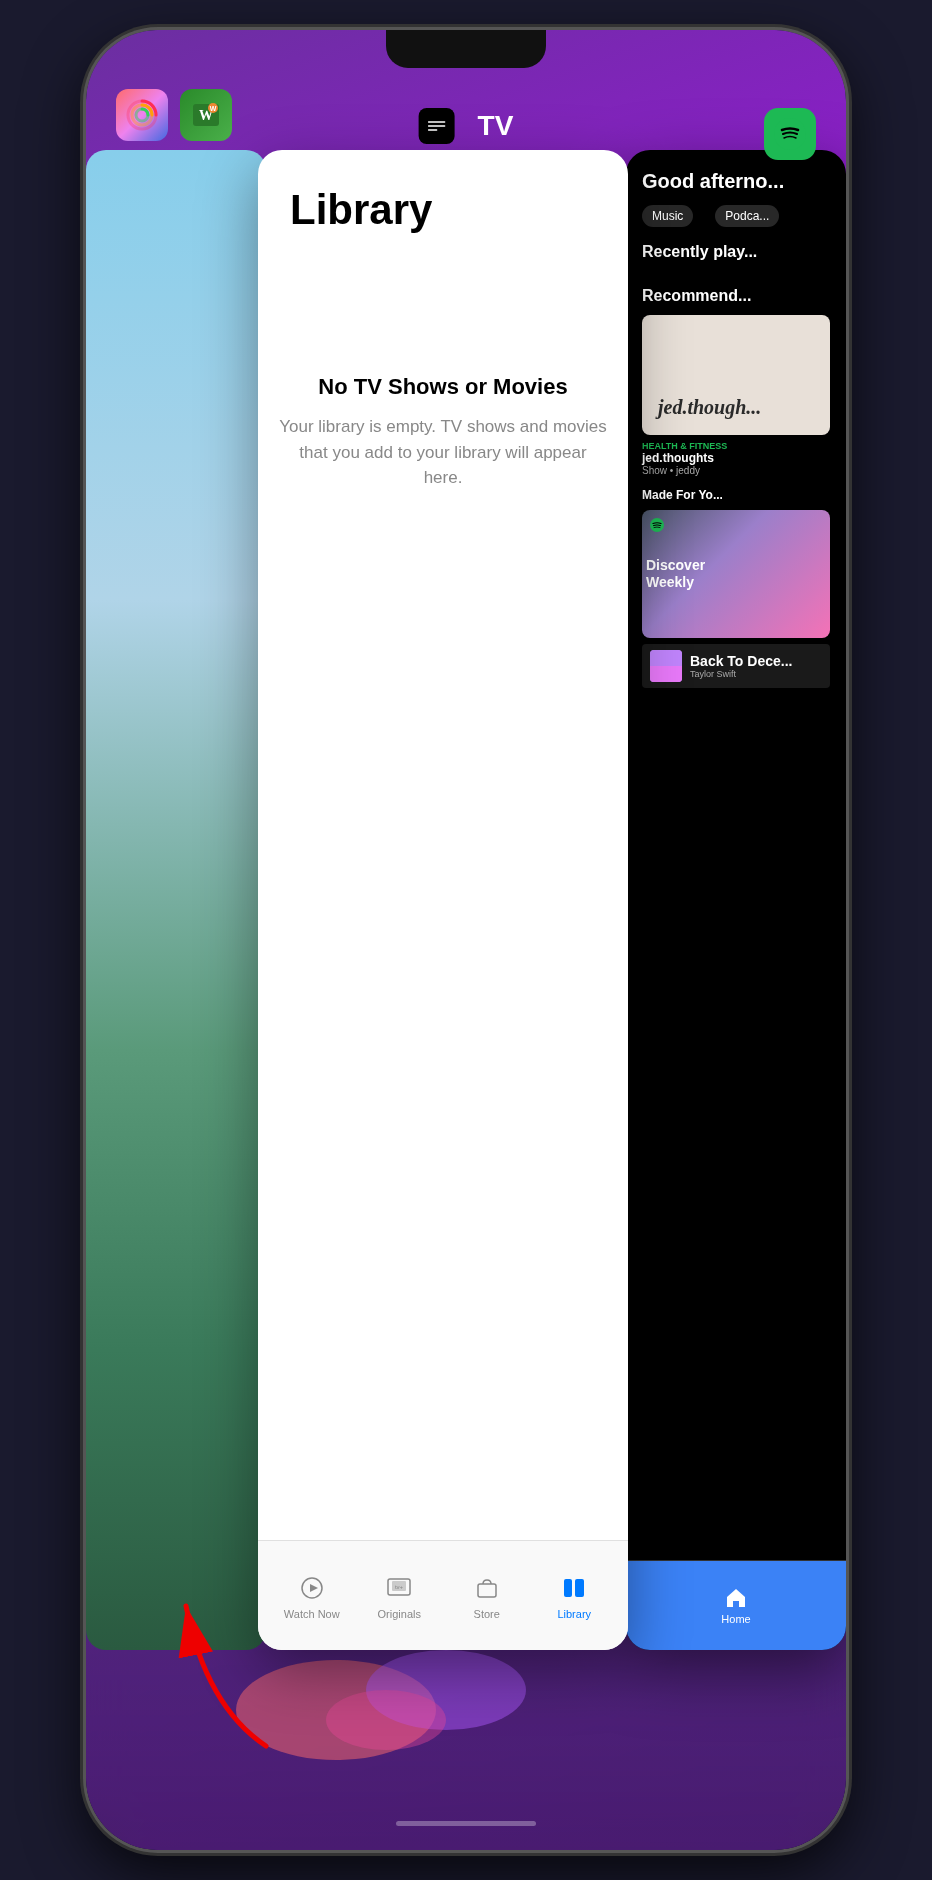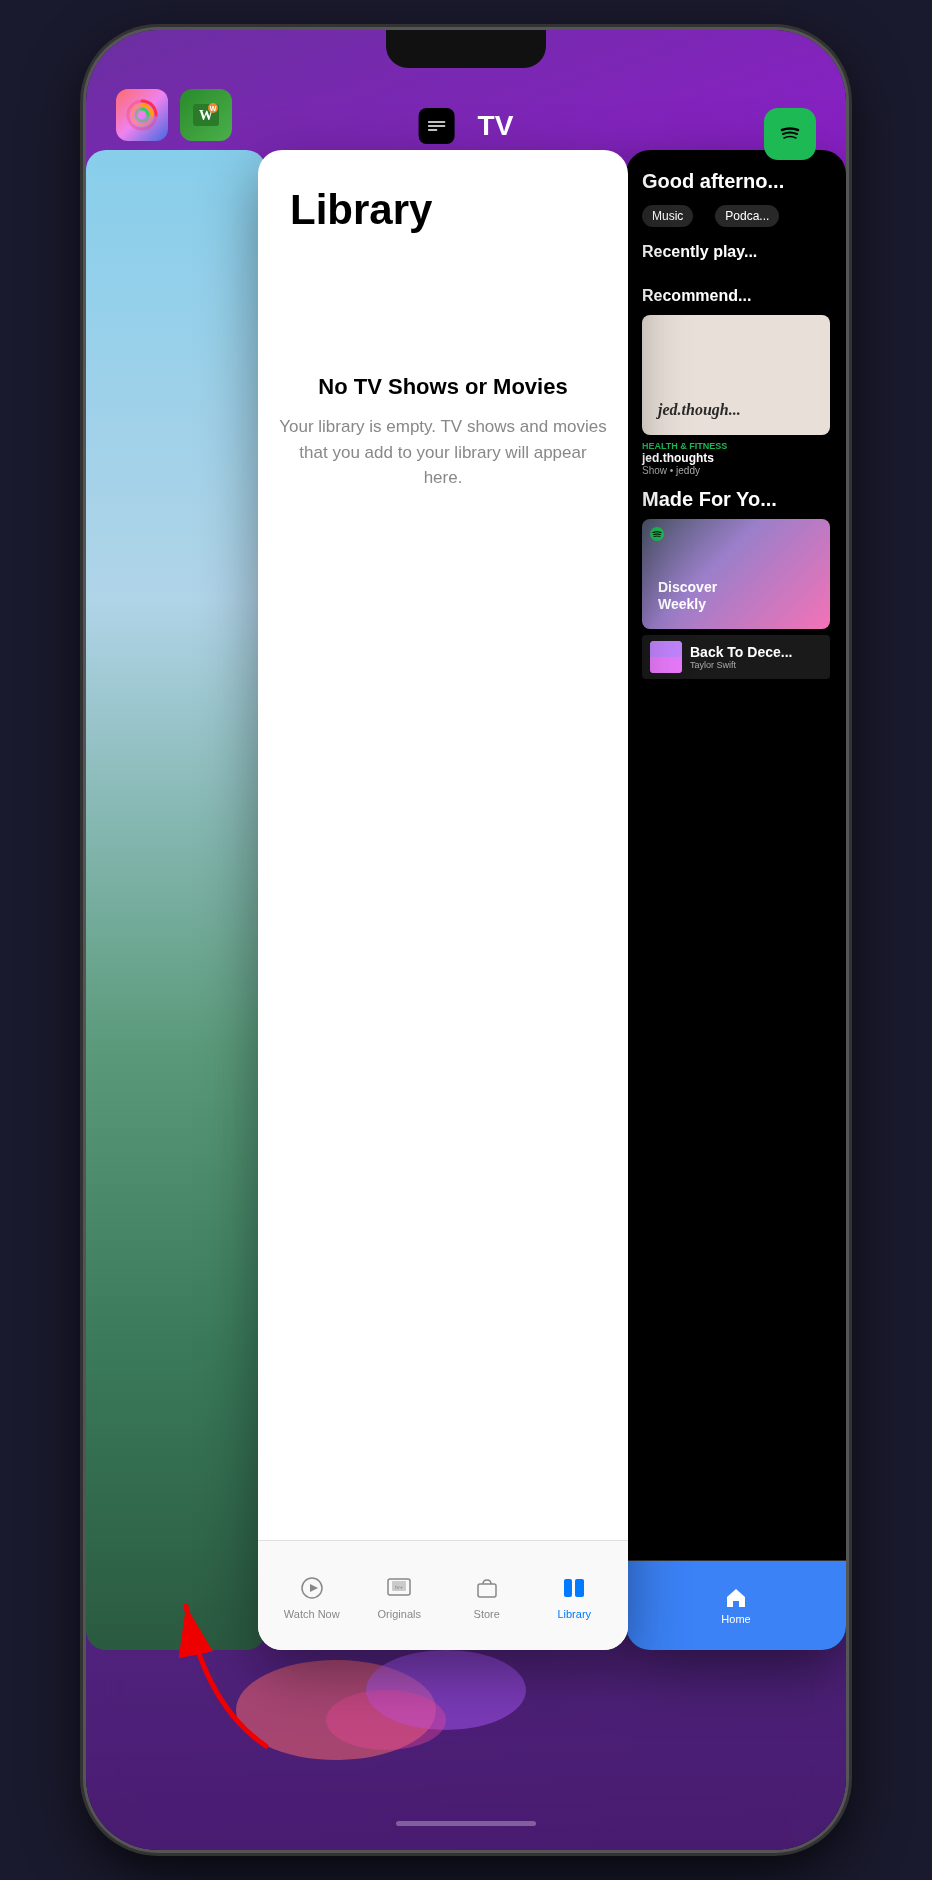--- a/index.html
+++ b/index.html
@@ -260,21 +260,21 @@
       border-radius: 8px;
       padding: 16px;
       margin-bottom: 6px;
       height: 120px;
       display: flex;
       align-items: flex-end;
     }
 
     .podcast-title-text {
       font-family: 'Georgia', serif;
-      font-size: 16px;
+      font-size: 20px;
       font-weight: 700;
       color: #2a2a2a;
       font-style: italic;
     }
 
     .spotify-podcast-meta {
       margin-bottom: 12px;
     }
 
     .podcast-category {
@@ -293,39 +293,39 @@
     }
 
     .podcast-sub {
       font-family: -apple-system, sans-serif;
       font-size: 10px;
       color: #aaa;
     }
 
     .made-for-you-title {
       font-family: -apple-system, sans-serif;
-      font-size: 20px;
+      font-size: 12px;
       font-weight: 700;
       color: #fff;
       margin-bottom: 8px;
     }
 
     .discover-weekly-card {
       border-radius: 8px;
       overflow: hidden;
       margin-bottom: 6px;
     }
 
     .discover-weekly-bg {
       width: 100%;
-      height: 110px;
+      height: 128px;
       background: linear-gradient(135deg, #4a5568 0%, #9b7fca 40%, #f472b6 100%);
       display: flex;
-      align-items: flex-end;
-      padding: 16px;
+      align-items: center;
+      padding: 4px;
       position: relative;
     }
 
     .discover-weekly-label {
       font-family: -apple-system, sans-serif;
       font-size: 14px;
       font-weight: 700;
       color: #fff;
       line-height: 1.2;
     }

